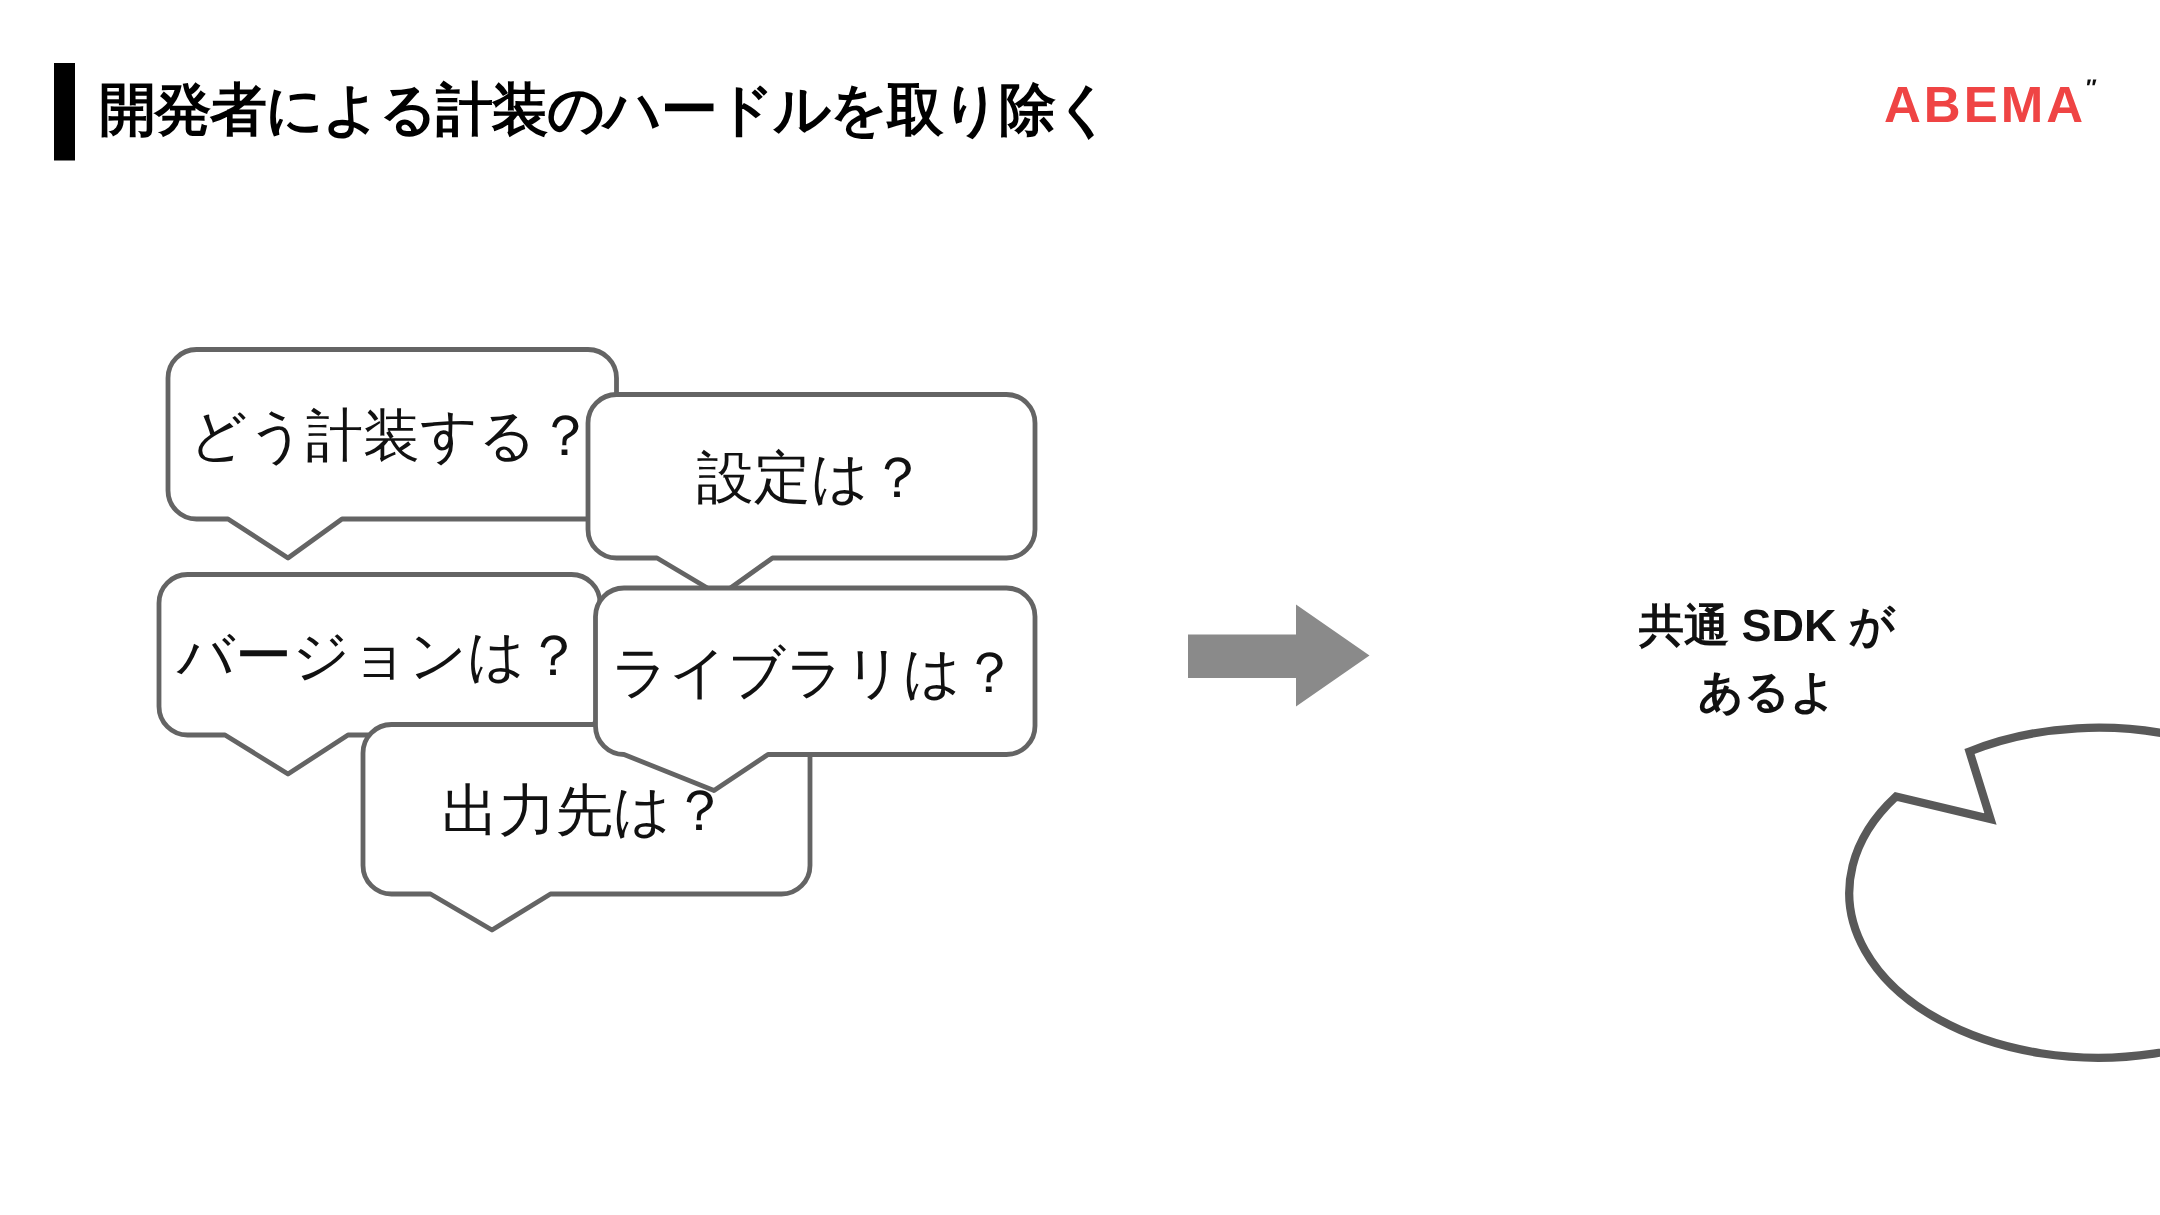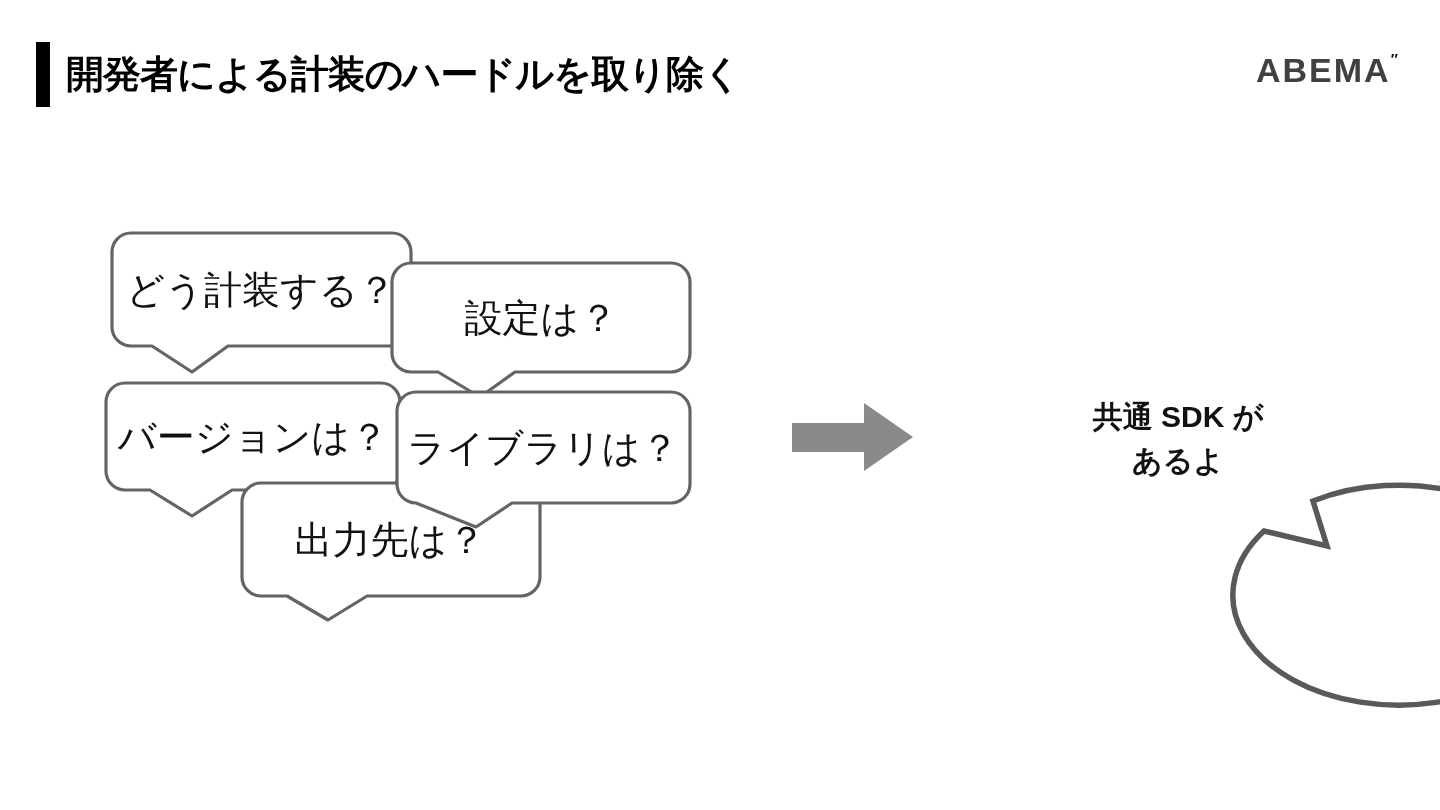--- a/index.html
+++ b/index.html
@@ -45,21 +45,21 @@
     left: 1256px; top: 50px;
     width: 160px;
     text-align: left;
     white-space: nowrap;
   }
   .abema-logo .logo-text {
     font-size: 34px;
     line-height: 40px;
     font-weight: bold;
     letter-spacing: 2px;
-    color: #404040;
+    color: #ef4444;
   }
   .abema-logo .logo-mark {
     font-size: 15px;
     font-weight: bold;
     color: #0d0d0d;
     vertical-align: 18px;
     letter-spacing: 0;
   }
   svg.diagram {
     position: absolute;

